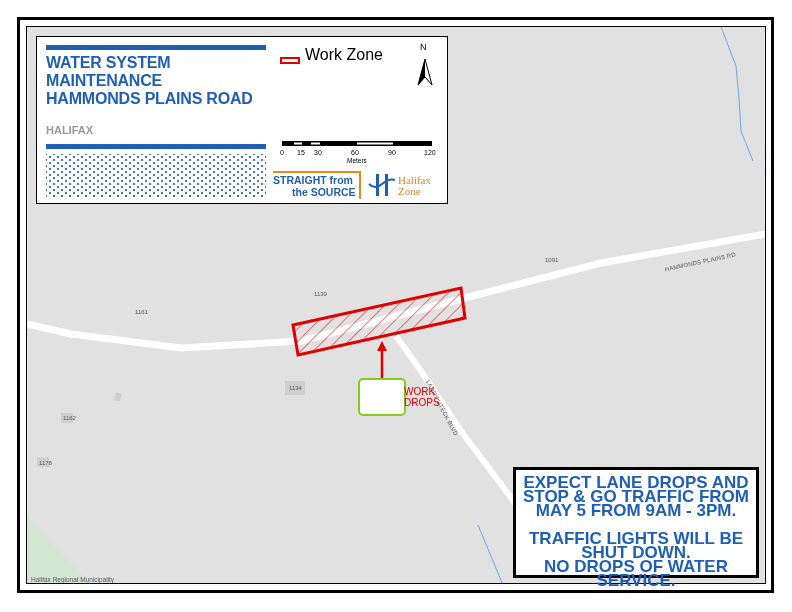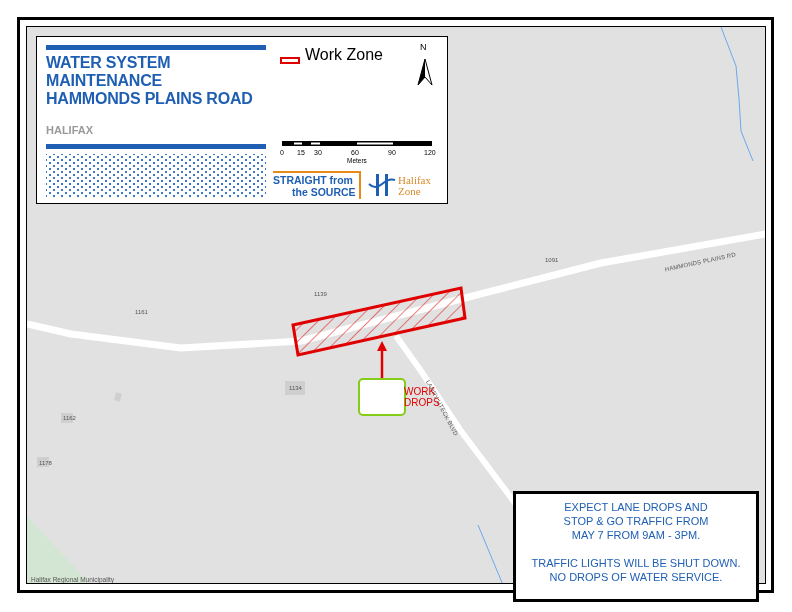--- a/index.html
+++ b/index.html
@@ -20,21 +20,21 @@
   .north-label { position:absolute; left:383px; top:5px; font-size:9px; }
   .scalebar { position:absolute; left:245px; top:104px; width:150px; }
   .scale-ticks { position:absolute; top:112px; left:243px; width:160px; height:10px; font-size:7px; }
   .scale-ticks span { position:absolute; }
   .scale-unit { position:absolute; left:310px; top:120px; font-size:6.5px; }
   .sfs { position:absolute; left:236px; top:134px; width:88px; height:28px; border-right:2px solid #e88a1a; border-top:2px solid #e88a1a; box-sizing:border-box; }
   .sfs-l1 { position:absolute; left:236px; top:137px; font-weight:bold; color:#1f5fb3; font-size:10.5px;text-align:right; }
   .sfs-l2 { position:absolute; left:255px; top:149px; font-weight:bold; color:#1f5fb3; font-size:10.5px; }
   .hw-logo { position:absolute; left:330px; top:133px; width:30px; height:30px; }
   .hw-text { position:absolute; left:361px; top:138px; color:#d78a2a; font-family:"Liberation Serif", serif; font-size:11px; line-height:11px; }
-  .notice-box { position:absolute; left:513px; top:467px; width:246px; height:111px; background:#fff; border:3px solid #000; box-sizing:border-box; color:#1f5fb3; font-weight:normal; font-size:11px; text-align:center; line-height:14px; padding-top:6px;margin-top:24px; }
+  .notice-box { position:absolute; left:513px; top:467px; width:246px; height:111px; background:#fff; border:3px solid #000; box-sizing:border-box; color:#1f5fb3; font-weight:bold; font-size:17px; text-align:center; line-height:14px; padding-top:6px; }
   .notice-box p { margin:0; }
   .notice-gap { height:14px; }
   .wz-callout { position:absolute; left:358px; top:378px; width:48px; height:38px; border:2px solid #84cc16; border-radius:5px; background:#fff; box-sizing:border-box; color:#e00000; font-size:10px; text-align:center; line-height:11px; padding-top:6px;padding-left:44px; }
   .parcel { position:absolute; font-size:6px; color:#555; }
   .credit { position:absolute; left:30px; top:576px; font-size:6.5px; color:#555; }
   .road-label { position:absolute; font-size:6px; color:#555; white-space:nowrap; letter-spacing:0.2px; }
 </style>
 </head>
 <body>
 
@@ -135,17 +135,17 @@
   </svg>
   <div class="hw-text">
     <div>Halifax</div>
     <div>Zone</div>
   </div>
 </div>
 
 <div class="notice-box">
   <p>EXPECT LANE DROPS AND</p>
   <p>STOP &amp; GO TRAFFIC FROM</p>
-  <p>MAY 7 FROM 9AM - 3PM.</p>
+  <p>MAY 5 FROM 9AM - 3PM.</p>
   <div class="notice-gap"></div>
   <p>TRAFFIC LIGHTS WILL BE SHUT DOWN.</p>
   <p>NO DROPS OF WATER SERVICE.</p>
 </div>
 
 </body></html>

